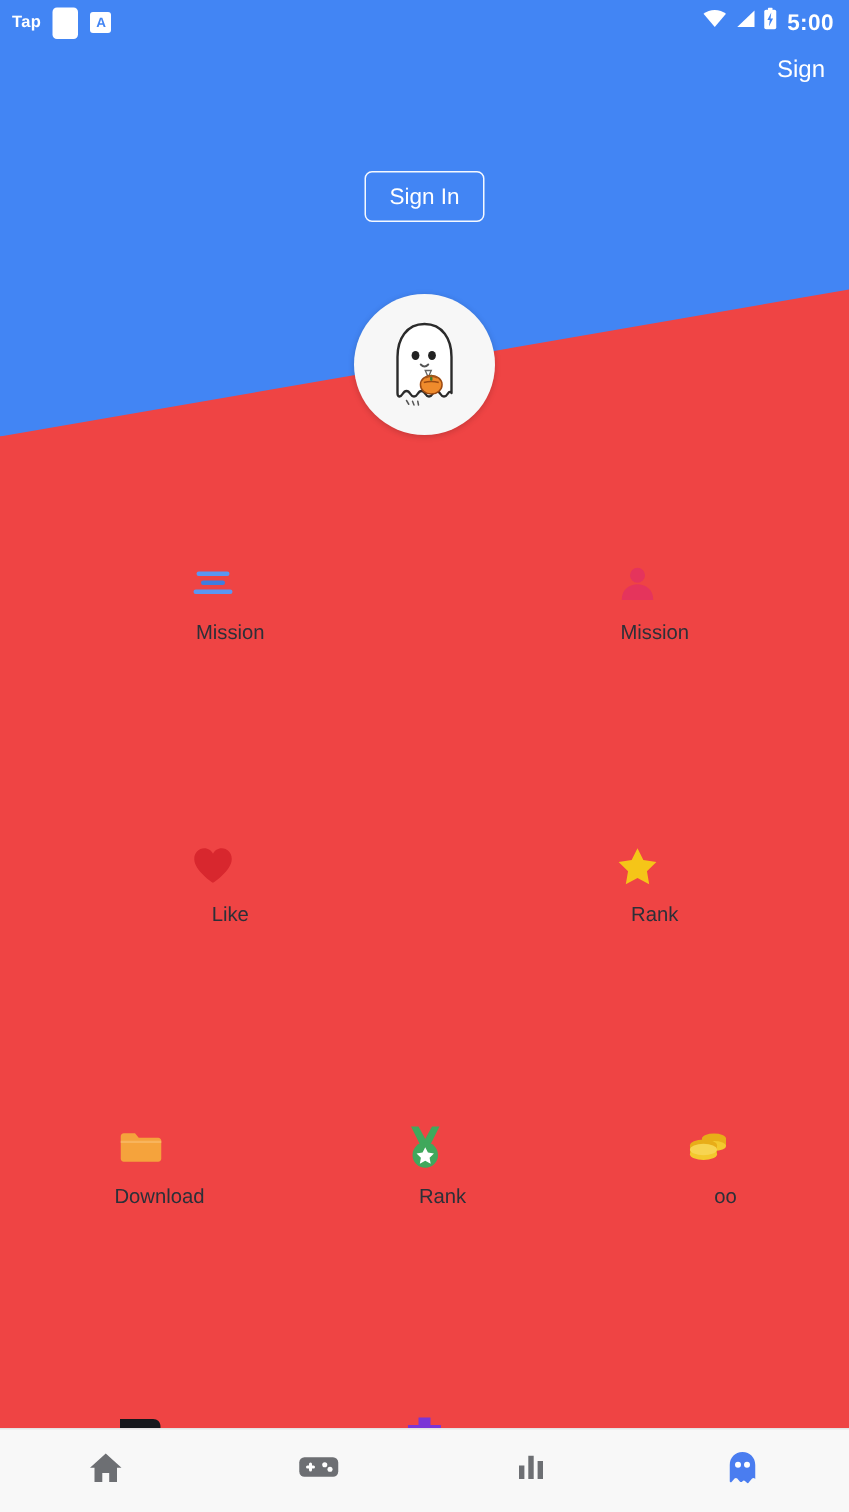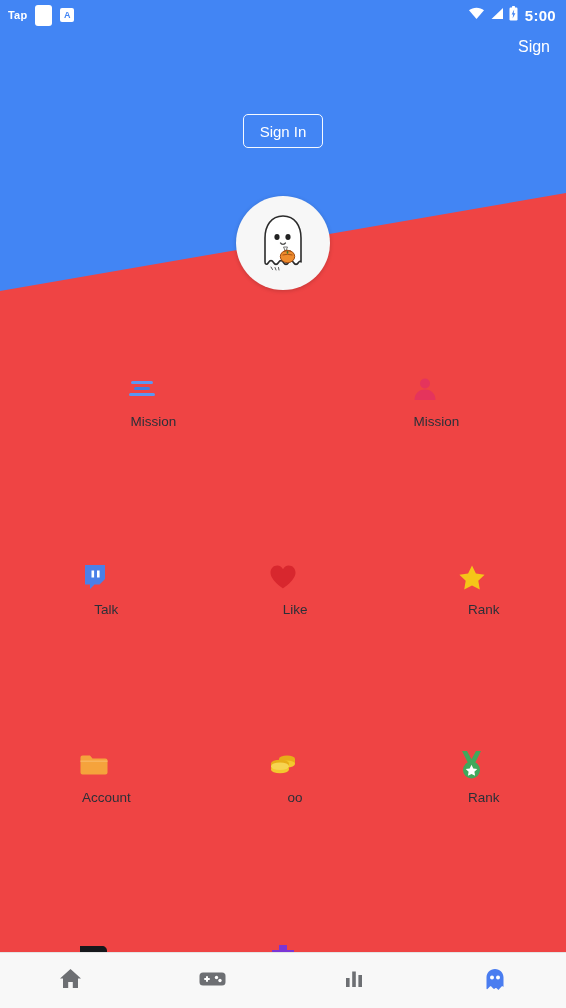--- a/index.html
+++ b/index.html
@@ -279,30 +279,20 @@
             <path d="M2.5 24 C2.5 16.5 8 13.5 13 13.5 C18 13.5 23.5 16.5 23.5 24 Z" fill="#e5345c"></path>
           </svg>
         </span>
         <span class="cell-label">Mission</span>
       </div>
     </div>
 
     <div class="grid-row">
       <div class="grid-cell">
         <span class="cell-icon">
-          <svg width="25" height="27" viewBox="0 0 25 27">
-            <path d="M3 1 L23 1 L23 15 L17.5 20.5 L12.5 20.5 L8 25 L8 20.5 L3 20.5 Z" fill="#4a80e8"></path>
-            <rect x="9.5" y="6.5" width="2.6" height="7" fill="#ffffff"></rect>
-            <rect x="15" y="6.5" width="2.6" height="7" fill="#ffffff"></rect>
-          </svg>
-        </span>
-        <span class="cell-label">Talk</span>
-      </div>
-      <div class="grid-cell">
-        <span class="cell-icon">
           <svg width="28" height="26" viewBox="0 0 28 26">
             <path d="M14 24.5 C14 24.5 1.5 16.5 1.5 8.6 C1.5 4.3 4.6 1.5 8.2 1.5 C10.8 1.5 12.9 3 14 5.2 C15.1 3 17.2 1.5 19.8 1.5 C23.4 1.5 26.5 4.3 26.5 8.6 C26.5 16.5 14 24.5 14 24.5 Z" fill="#d8272e"></path>
           </svg>
         </span>
         <span class="cell-label">Like</span>
       </div>
       <div class="grid-cell">
         <span class="cell-icon">
           <svg width="28" height="27" viewBox="0 0 28 27">
             <path d="M14 1.5 L17.9 9.4 L26.6 10.7 L20.3 16.8 L21.8 25.5 L14 21.4 L6.2 25.5 L7.7 16.8 L1.4 10.7 L10.1 9.4 Z" fill="#f5c518"></path>
@@ -313,47 +303,47 @@
     </div>
 
     <div class="grid-row">
       <div class="grid-cell">
         <span class="cell-icon">
           <svg width="30" height="24" viewBox="0 0 30 24">
             <path d="M1.5 4.5 C1.5 3.4 2.4 2.5 3.5 2.5 L11 2.5 L13.5 5.5 L26.5 5.5 C27.6 5.5 28.5 6.4 28.5 7.5 L28.5 19.5 C28.5 20.6 27.6 21.5 26.5 21.5 L3.5 21.5 C2.4 21.5 1.5 20.6 1.5 19.5 Z" fill="#f5a33c"></path>
             <path d="M1.5 7.5 L28.5 7.5 L28.5 9 L1.5 9 Z" fill="#f8b45c"></path>
           </svg>
         </span>
-        <span class="cell-label">Account</span>
+        <span class="cell-label">Download</span>
+      </div>
+      <div class="grid-cell">
+        <span class="cell-icon">
+          <svg width="27" height="30" viewBox="0 0 27 30">
+            <path d="M4 1 L9 1 L15 12 L10.5 14 Z" fill="#40a85c"></path>
+            <path d="M23 1 L18 1 L12 12 L16.5 14 Z" fill="#40a85c"></path>
+            <circle cx="13.5" cy="20" r="8.5" fill="#40a85c"></circle>
+            <path d="M13.5 14.8 L15.3 18.4 L19.3 19 L16.4 21.8 L17.1 25.8 L13.5 23.9 L9.9 25.8 L10.6 21.8 L7.7 19 L11.7 18.4 Z" fill="#ffffff"></path>
+          </svg>
+        </span>
+        <span class="cell-label">Rank</span>
       </div>
       <div class="grid-cell">
         <span class="cell-icon">
           <svg width="30" height="26" viewBox="0 0 30 26">
             <ellipse cx="19" cy="7" rx="8" ry="3.4" fill="#e8ad18"></ellipse>
             <rect x="11" y="7" width="16" height="5" fill="#e8ad18"></rect>
             <ellipse cx="19" cy="12" rx="8" ry="3.4" fill="#f3c82e"></ellipse>
             <ellipse cx="12" cy="11.5" rx="9" ry="3.8" fill="#e8ad18"></ellipse>
             <rect x="3" y="11.5" width="18" height="6" fill="#e8ad18"></rect>
             <ellipse cx="12" cy="17.5" rx="9" ry="3.8" fill="#f3c82e"></ellipse>
             <ellipse cx="12" cy="14.3" rx="9" ry="3.8" fill="#f7d451"></ellipse>
           </svg>
         </span>
         <span class="cell-label">oo</span>
       </div>
-      <div class="grid-cell">
-        <span class="cell-icon">
-          <svg width="27" height="30" viewBox="0 0 27 30">
-            <path d="M4 1 L9 1 L15 12 L10.5 14 Z" fill="#40a85c"></path>
-            <path d="M23 1 L18 1 L12 12 L16.5 14 Z" fill="#40a85c"></path>
-            <circle cx="13.5" cy="20" r="8.5" fill="#40a85c"></circle>
-            <path d="M13.5 14.8 L15.3 18.4 L19.3 19 L16.4 21.8 L17.1 25.8 L13.5 23.9 L9.9 25.8 L10.6 21.8 L7.7 19 L11.7 18.4 Z" fill="#ffffff"></path>
-          </svg>
-        </span>
-        <span class="cell-label">Rank</span>
-      </div>
     </div>
 
     <div class="grid-row">
       <div class="grid-cell">
         <span class="cell-icon">
           <svg width="32" height="22" viewBox="0 0 32 22">
             <path d="M2 4 L24 4 C27 4 29 6 29 9 L29 20 L2 20 Z" fill="#16181c"></path>
           </svg>
         </span>
         <span class="cell-label"></span>

